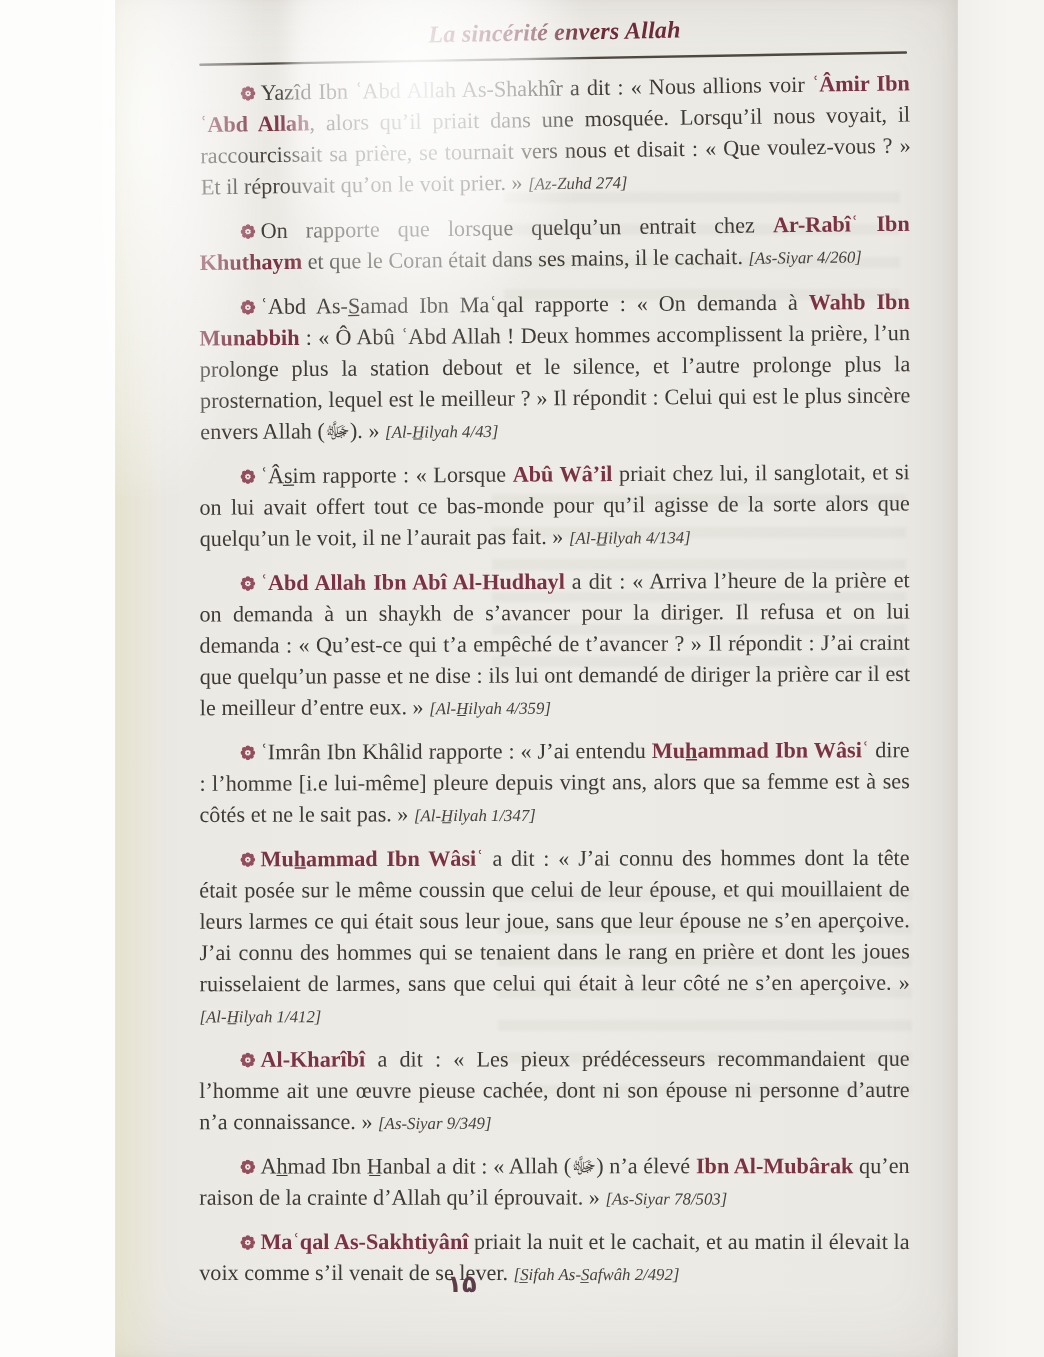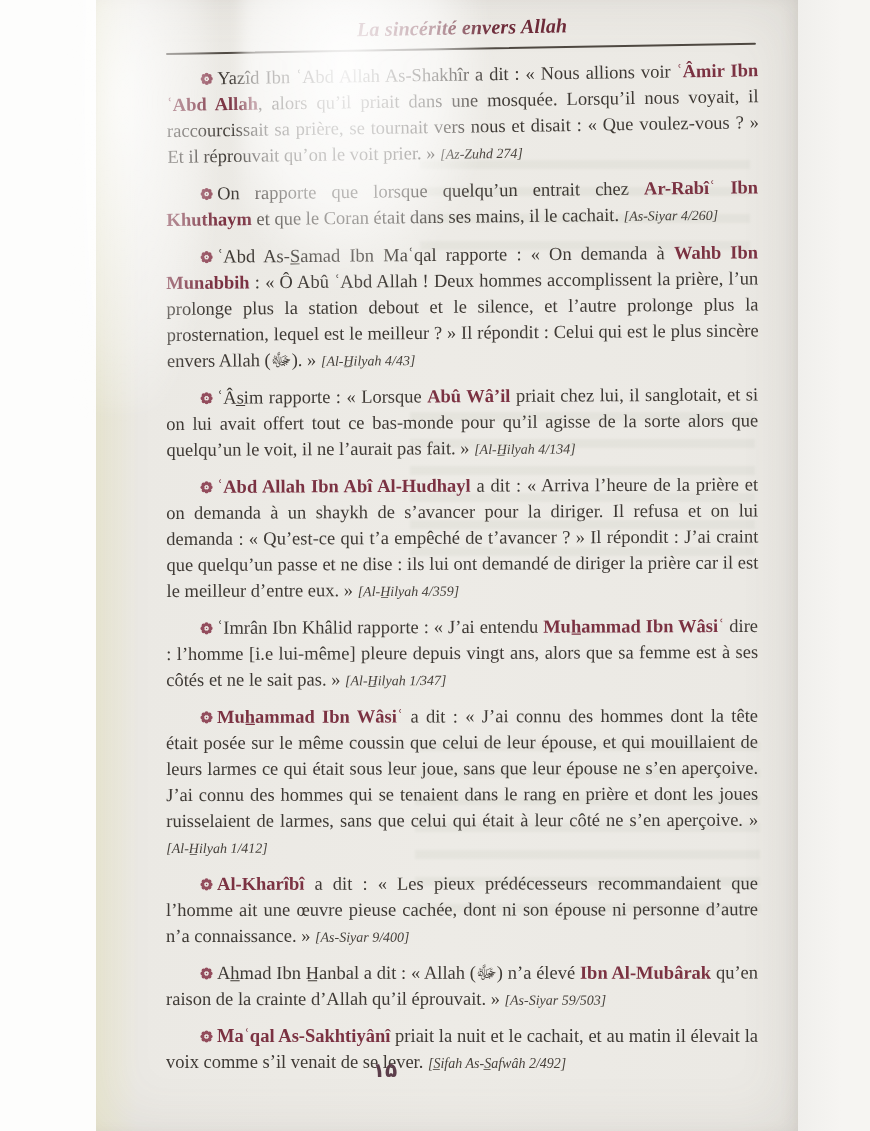--- a/index.html
+++ b/index.html
@@ -181,35 +181,35 @@
               <circle cx="11.6" cy="4.4" r="2.5"></circle>
       <circle cx="13" cy="8" r="2.5"></circle>
               <circle cx="11.6" cy="11.6" r="2.5"></circle>
       <circle cx="8" cy="13" r="2.5"></circle>
               <circle cx="4.4" cy="11.6" r="2.5"></circle>
       <circle cx="3" cy="8" r="2.5"></circle>
               <circle cx="4.4" cy="4.4" r="2.5"></circle>
     </g>
     <circle cx="8" cy="8" r="2.1" fill="#ece9e4"></circle>
     <circle cx="8" cy="8" r="0.9" fill="#8a3c4e"></circle>
-  </svg><span class="seg-name">Al-Kharîbî</span><span class="seg-normal"> a dit : « Les pieux prédécesseurs recommandaient que l’homme ait une œuvre pieuse cachée, dont ni son épouse ni personne d’autre n’a connaissance. » </span><span class="seg-cite">[As-Siyar 9/400]</span></p>
+  </svg><span class="seg-name">Al-Kharîbî</span><span class="seg-normal"> a dit : « Les pieux prédécesseurs recommandaient que l’homme ait une œuvre pieuse cachée, dont ni son épouse ni personne d’autre n’a connaissance. » </span><span class="seg-cite">[As-Siyar 9/349]</span></p>
         <p class="para p8"><svg class="orn" width="13" height="13" viewBox="0 0 16 16" aria-hidden="true">
     <g fill="#8a3c4e" opacity="0.9">
       <circle cx="8" cy="3" r="2.5"></circle>
               <circle cx="11.6" cy="4.4" r="2.5"></circle>
       <circle cx="13" cy="8" r="2.5"></circle>
               <circle cx="11.6" cy="11.6" r="2.5"></circle>
       <circle cx="8" cy="13" r="2.5"></circle>
               <circle cx="4.4" cy="11.6" r="2.5"></circle>
       <circle cx="3" cy="8" r="2.5"></circle>
               <circle cx="4.4" cy="4.4" r="2.5"></circle>
     </g>
     <circle cx="8" cy="8" r="2.1" fill="#ece9e4"></circle>
     <circle cx="8" cy="8" r="0.9" fill="#8a3c4e"></circle>
-  </svg><span class="seg-normal">Ah̲mad Ibn H̲anbal a dit : « Allah (ﷻ) n’a élevé </span><span class="seg-name">Ibn Al-Mubârak</span><span class="seg-normal"> qu’en raison de la crainte d’Allah qu’il éprouvait. » </span><span class="seg-cite">[As-Siyar 59/503]</span></p>
+  </svg><span class="seg-normal">Ah̲mad Ibn H̲anbal a dit : « Allah (ﷻ) n’a élevé </span><span class="seg-name">Ibn Al-Mubârak</span><span class="seg-normal"> qu’en raison de la crainte d’Allah qu’il éprouvait. » </span><span class="seg-cite">[As-Siyar 78/503]</span></p>
         <p class="para p9"><svg class="orn" width="13" height="13" viewBox="0 0 16 16" aria-hidden="true">
     <g fill="#8a3c4e" opacity="0.9">
       <circle cx="8" cy="3" r="2.5"></circle>
               <circle cx="11.6" cy="4.4" r="2.5"></circle>
       <circle cx="13" cy="8" r="2.5"></circle>
               <circle cx="11.6" cy="11.6" r="2.5"></circle>
       <circle cx="8" cy="13" r="2.5"></circle>
               <circle cx="4.4" cy="11.6" r="2.5"></circle>
       <circle cx="3" cy="8" r="2.5"></circle>
               <circle cx="4.4" cy="4.4" r="2.5"></circle>

